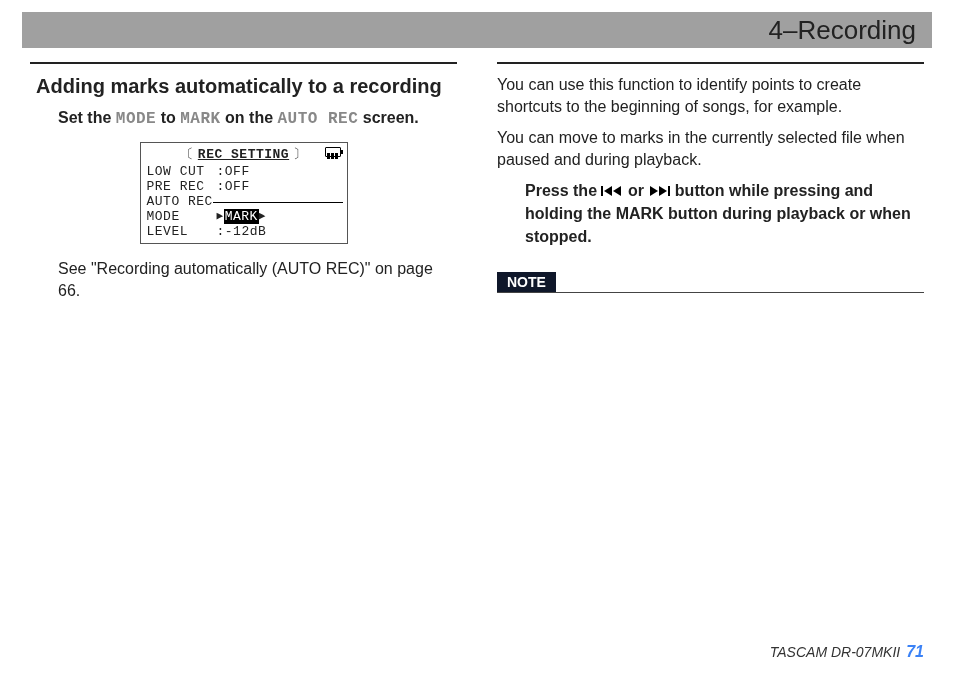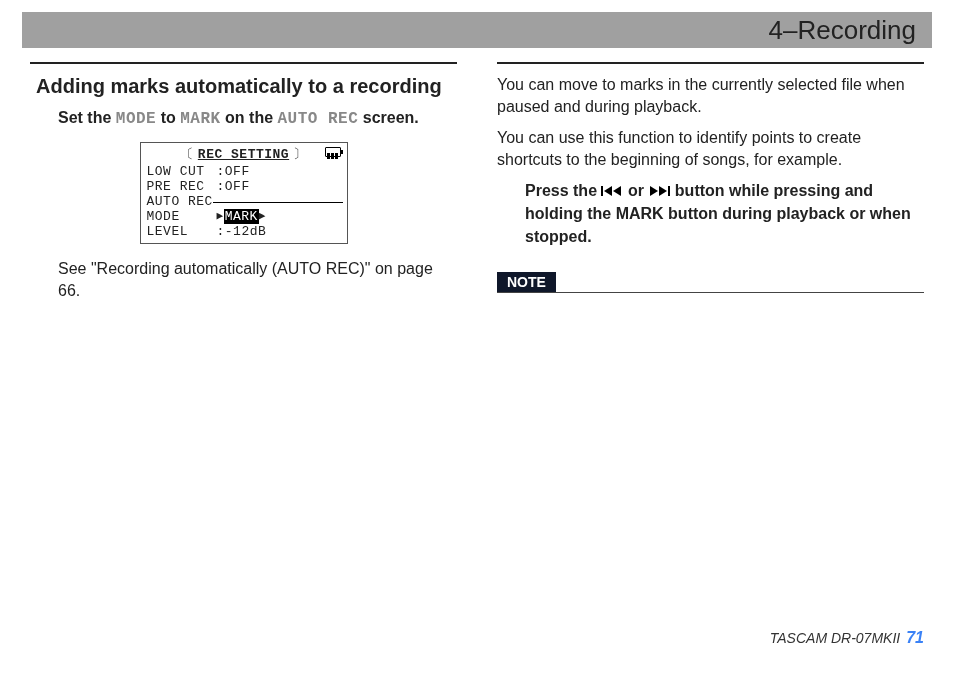--- a/index.html
+++ b/index.html
@@ -127,21 +127,21 @@
     border-top: 1px solid #444;
     margin: 0 0 6px 0;
   }
   .note-text {
     font-style: italic;
     font-size: 15px;
     color: #333;
   }
   .footer {
     position: absolute;
-    bottom: 28px;
+    bottom: 14px;
     right: 30px;
     font-style: italic;
     font-size: 14px;
     color: #333;
     display: flex;
     align-items: baseline;
     gap: 6px;
   }
   .footer .pagenum {
     font-style: italic;
@@ -184,22 +184,22 @@
         </div>
         <div class="lcd-row"><span class="lcd-label">MODE</span><span class="arrow">▶</span><span class="lcd-sel">MARK</span><span class="arrow">▶</span></div>
         <div class="lcd-row"><span class="lcd-label">LEVEL</span>:<span>-12dB</span></div>
       </div>
 
       <p class="see-ref">See "Recording automatically (AUTO REC)" on page 66.</p>
     </div>
 
     <div class="col">
 
+      <p class="body-text">You can use this function to identify points to create shortcuts to the beginning of songs, for example.</p>
       <p class="body-text">You can move to marks in the currently selected file when paused and during playback.</p>
-      <p class="body-text">You can use this function to identify points to create shortcuts to the beginning of songs, for example.</p>
 
       <p class="instruction">
         <span>Press the </span>
         <span class="transport-icon">
           <svg width="22" height="12" viewBox="0 0 22 12">
               <rect x="0" y="1" width="2" height="10" fill="#000"></rect>
               <polygon points="11,1 3,6 11,11" fill="#000"></polygon>
               <polygon points="20,1 12,6 20,11" fill="#000"></polygon>
             </svg>
         </span>

